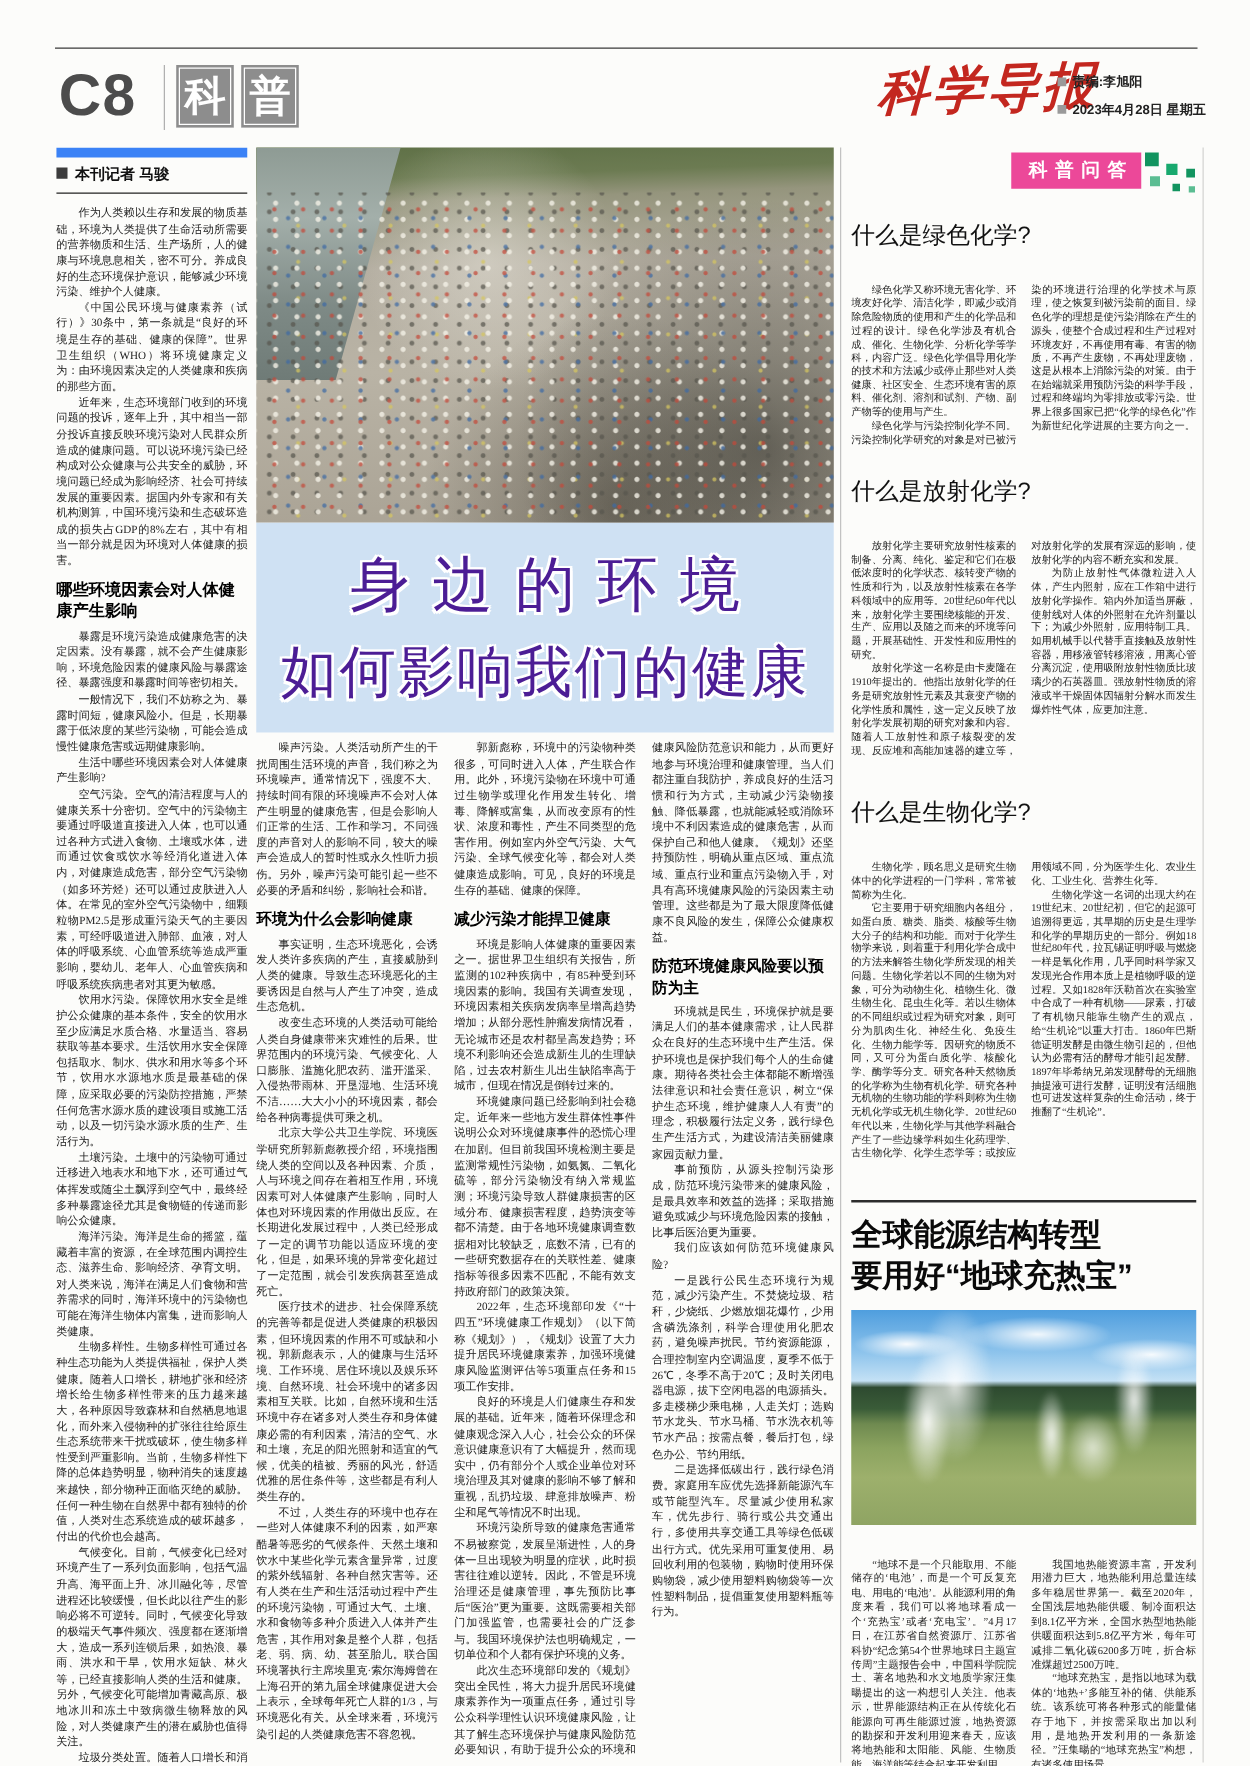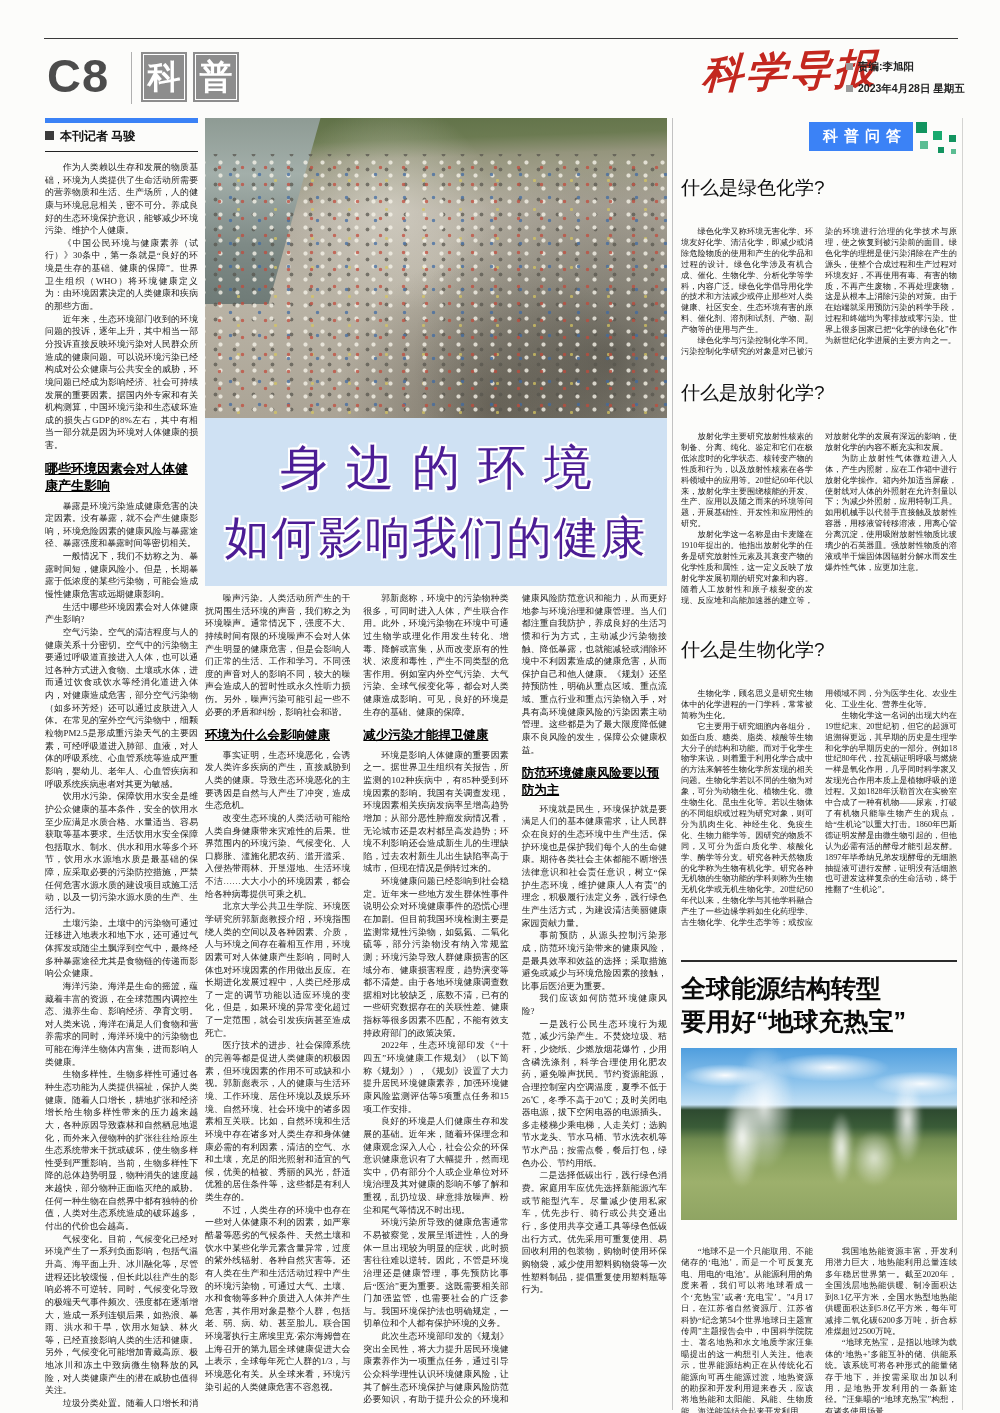--- a/index.html
+++ b/index.html
@@ -15,25 +15,25 @@
            font-family:"Liberation Sans",sans-serif;box-shadow:inset 0 0 0 2px #8d8d8d, inset 0 0 0 3px #fff;}
   #secbox1{left:141px;} #secbox2{left:193px;}
   .masthead{position:absolute;left:702px;top:44px;font-size:41px;font-weight:700;font-style:italic;
             color:#c3271f;transform:rotate(-2deg) skewX(-4deg);letter-spacing:3px;white-space:nowrap;}
   .hdr-meta{position:absolute;left:846px;top:55px;font-family:"Liberation Sans",sans-serif;
             font-size:10.5px;font-weight:700;color:#222;line-height:2.1;white-space:nowrap;}
   .msq{display:inline-block;width:7px;height:7px;background:#9a9a9a;margin-right:5px;}
   
   .col-left{position:absolute;left:45px;top:118px;width:153px;height:1292px;overflow:hidden;}
   .byline{font-family:"Liberation Sans",sans-serif;font-size:12px;font-weight:700;color:#111;
-          border-top:5px solid #3b82f6;border-bottom:1px solid #222;padding:5px 0 6px;margin-bottom:9px;}
+          border-top:8px solid #3b82f6;border-bottom:1px solid #222;padding:5px 0 6px;margin-bottom:9px;}
   .bsq{display:inline-block;width:9px;height:9px;background:#3c3c3c;margin-right:6px;}
   .blk{font-size:8.9px;line-height:1.42;text-align:justify;text-indent:2em;margin:0;color:#1b1b1b;}
   .blk.h{font-family:"Liberation Sans",sans-serif;font-size:13px;font-weight:700;text-indent:0;
-         line-height:1.3;margin:9px 0 5px;color:#000;text-align:left;text-decoration:underline;}
+         line-height:1.3;margin:9px 0 5px;color:#000;text-align:left;}
   
   .middle{position:absolute;left:205px;top:118px;width:462px;}
   .photo-garbage{position:relative;height:300px;overflow:hidden;
     background:
       radial-gradient(circle at 88% 80%, rgba(42,42,36,.55), transparent 42%),
       radial-gradient(circle at 62% 96%, rgba(64,60,50,.5), transparent 38%),
       radial-gradient(circle at 40% 30%, rgba(235,232,222,.5), transparent 30%),
       linear-gradient(178deg,#5e7046 0%,#6c7b52 9%,#95957d 15%,#b3ada0 32%,#b9b3a5 58%,#a9a294 100%);}
   .photo-garbage .water{position:absolute;left:0;top:0;width:25%;height:62%;
     background:linear-gradient(to bottom,#8e9b94 0%,#a3afaa 30%,#7e8a86 68%,#6f7b77 100%);
@@ -55,21 +55,21 @@
   .band .l2{font-size:45px;letter-spacing:2px;}
   .flow{margin-top:6px;height:818px;column-count:3;column-gap:13px;column-fill:auto;overflow:hidden;}
   .flow .blk{font-size:8.9px;}
   .flow .blk.h{font-size:12.5px;}
   
   .vline1{position:absolute;left:672px;top:118px;width:1px;height:1292px;background:#c2c2c2;}
   .vline2{position:absolute;left:962px;top:118px;width:1px;height:1292px;background:#d4d4d2;}
   
   .sidebar{position:absolute;left:681px;top:118px;width:276px;}
   .badge-row{position:relative;height:44px;}
-  .qa-badge{position:absolute;right:44px;top:4px;background:#3b82f6;color:#fff;
+  .qa-badge{position:absolute;right:44px;top:4px;background:#ec4899;color:#fff;
             font-family:"Liberation Sans",sans-serif;font-weight:700;font-size:15px;
             letter-spacing:6px;padding:5px 6px 5px 14px;}
   .dsq{position:absolute;background:#12945f;}
   #d1{right:30px;top:4px;width:11px;height:11px;}
   #d2{right:15px;top:13px;width:9px;height:9px;background:#18a96e;}
   #d3{right:29px;top:23px;width:8px;height:8px;background:#5bbd92;}
   #d4{right:1px;top:17px;width:7px;height:7px;}
   #d5{right:13px;top:29px;width:6px;height:6px;}
   #d6{right:1px;top:31px;width:5px;height:5px;background:#5bbd92;}
   .qtitle{font-family:"Liberation Sans",sans-serif;font-size:19px;font-weight:400;color:#111;

